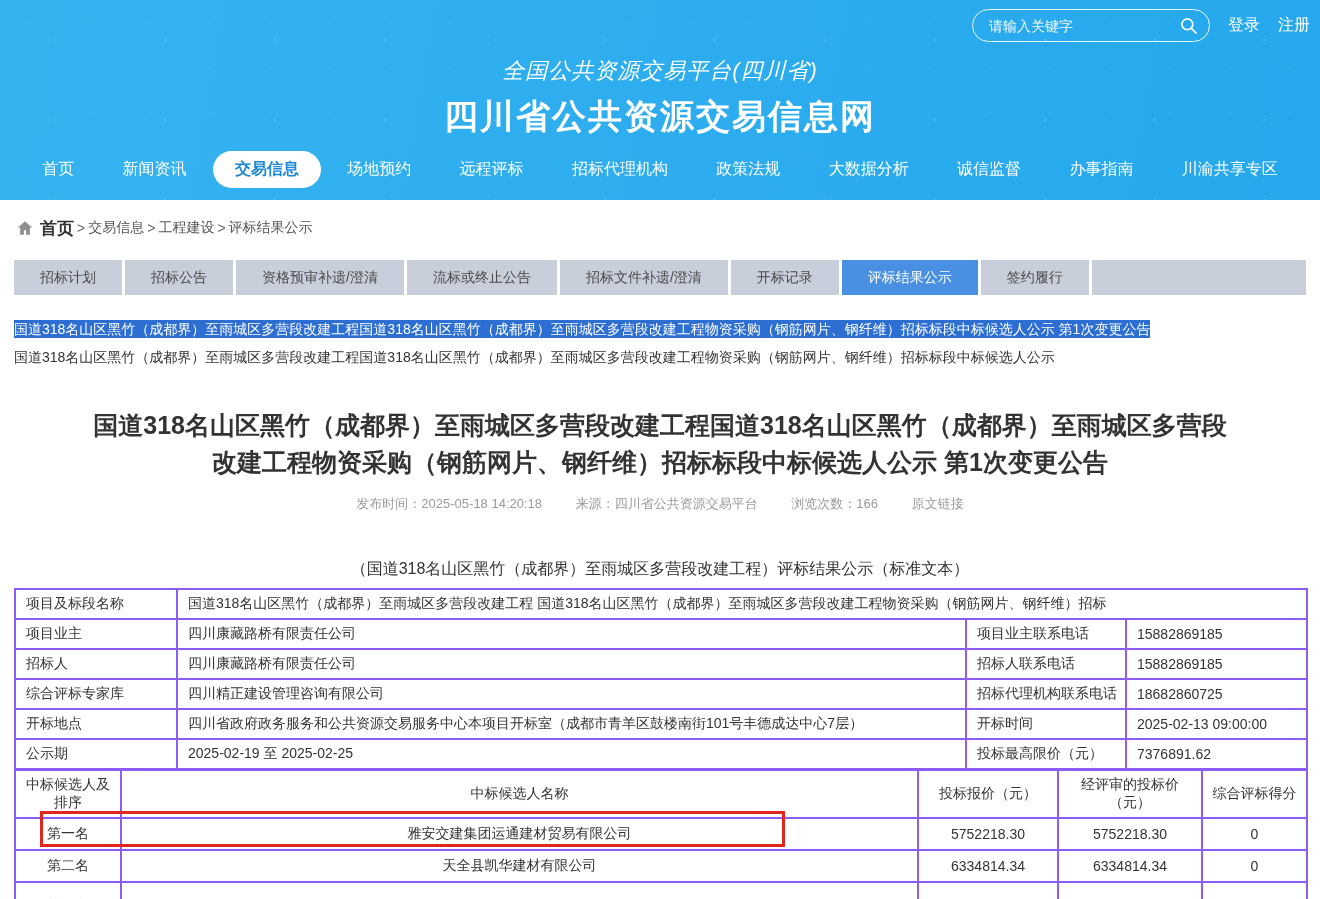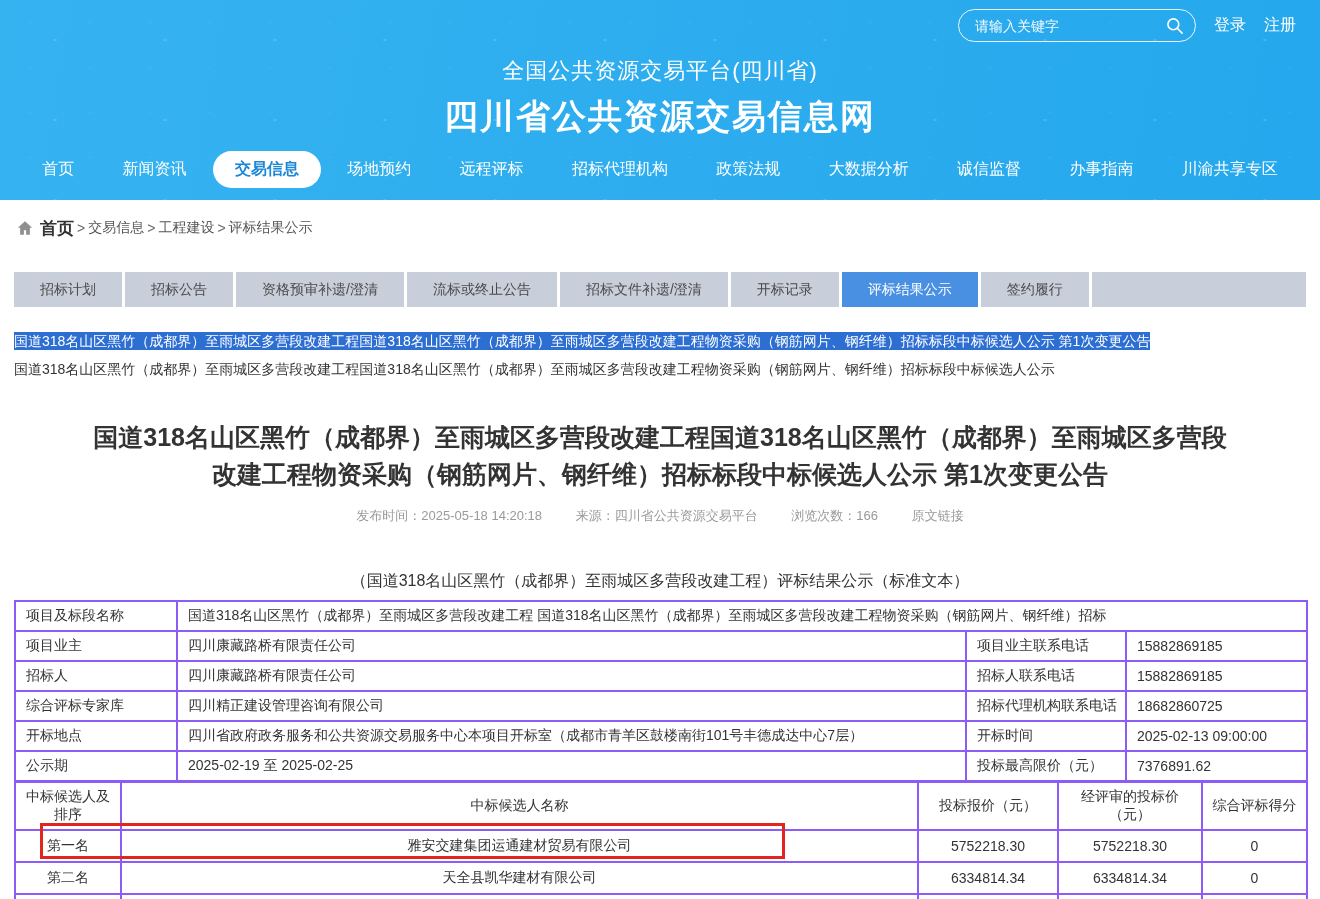--- a/index.html
+++ b/index.html
@@ -7,44 +7,44 @@
     font-family:"Liberation Sans","DejaVu Sans",sans-serif; }
 
   
   .top-header { position:relative; height:200px; color:#fff;
     background-color:#29aef0;
     background-image:
       radial-gradient(rgba(255,255,255,0.14) 1.5px, transparent 2px),
       radial-gradient(rgba(255,255,255,0.08) 1px, transparent 1.5px),
       linear-gradient(100deg, rgba(255,255,255,0.06), rgba(0,110,210,0.10));
     background-size: 110px 80px, 60px 45px, 100% 100%; }
-  .search-area { position:absolute; top:9px; right:24px; display:flex; align-items:center; gap:18px; }
+  .search-area { position:absolute; top:9px; right:10px; display:flex; align-items:center; gap:18px; }
   .search-box { display:flex; align-items:center; width:238px; height:33px;
     border:1px solid rgba(255,255,255,0.9); border-radius:17px; padding:0 10px 0 16px; }
   .search-box input { flex:1; background:transparent; border:none; outline:none;
     color:#fff; font-size:14px; }
   .search-box input::placeholder { color:rgba(255,255,255,0.95); }
   .auth-link { color:#fff; font-size:16px; text-decoration:none; cursor:pointer; }
   .titles { text-align:center; padding-top:56px; }
-  .platform-title { font-size:22px; font-weight:400; letter-spacing:1px; }
+  .platform-title { font-size:22px; font-weight:400; letter-spacing:1px;font-style:italic; }
   .site-title { font-size:34px; font-weight:bold; letter-spacing:2px; margin-top:8px; }
   .main-nav { display:flex; justify-content:space-around; align-items:center;
     margin-top:11px; padding:0 18px; }
   .nav-item { color:#fff; font-size:16px; padding:8px 22px; cursor:pointer; white-space:nowrap; }
   .nav-item.active { background:#fff; color:#1b87d6; border-radius:20px; font-weight:bold; }
 
   
   .breadcrumb { height:56px; display:flex; align-items:center; padding-left:16px; background:#fff; }
   .crumb-home-icon { width:18px; height:18px; margin-right:6px; }
   .crumb-root { font-size:17px; font-weight:bold; color:#333; cursor:pointer; }
   .crumb-sep { font-size:14px; color:#666; margin:0 3px; }
   .crumb-item { font-size:14px; color:#555; cursor:pointer; }
 
   
-  .tabs-row { display:flex; margin:16px 14px; height:35px; }
+  .tabs-row { display:flex; margin:4px 14px; height:35px; }
   .tab { background:#c9cedb; color:#4a4a4a; font-size:14px; line-height:35px;
     padding:0 26px; margin-right:3px; cursor:pointer; white-space:nowrap; }
   .tab.active { background:#4a90e2; color:#fff; }
   .tab-filler { flex:1; background:#c9cedb; }
 
   
   .list-section { margin-top:24px; padding-left:14px; }
   .list-line { font-size:14px; line-height:20px; cursor:pointer; }
   .list-line.selected span { background:#2d6ed3; color:#fff; padding:1px 0; }
   .list-line.plain { margin-top:8px; color:#333; }

